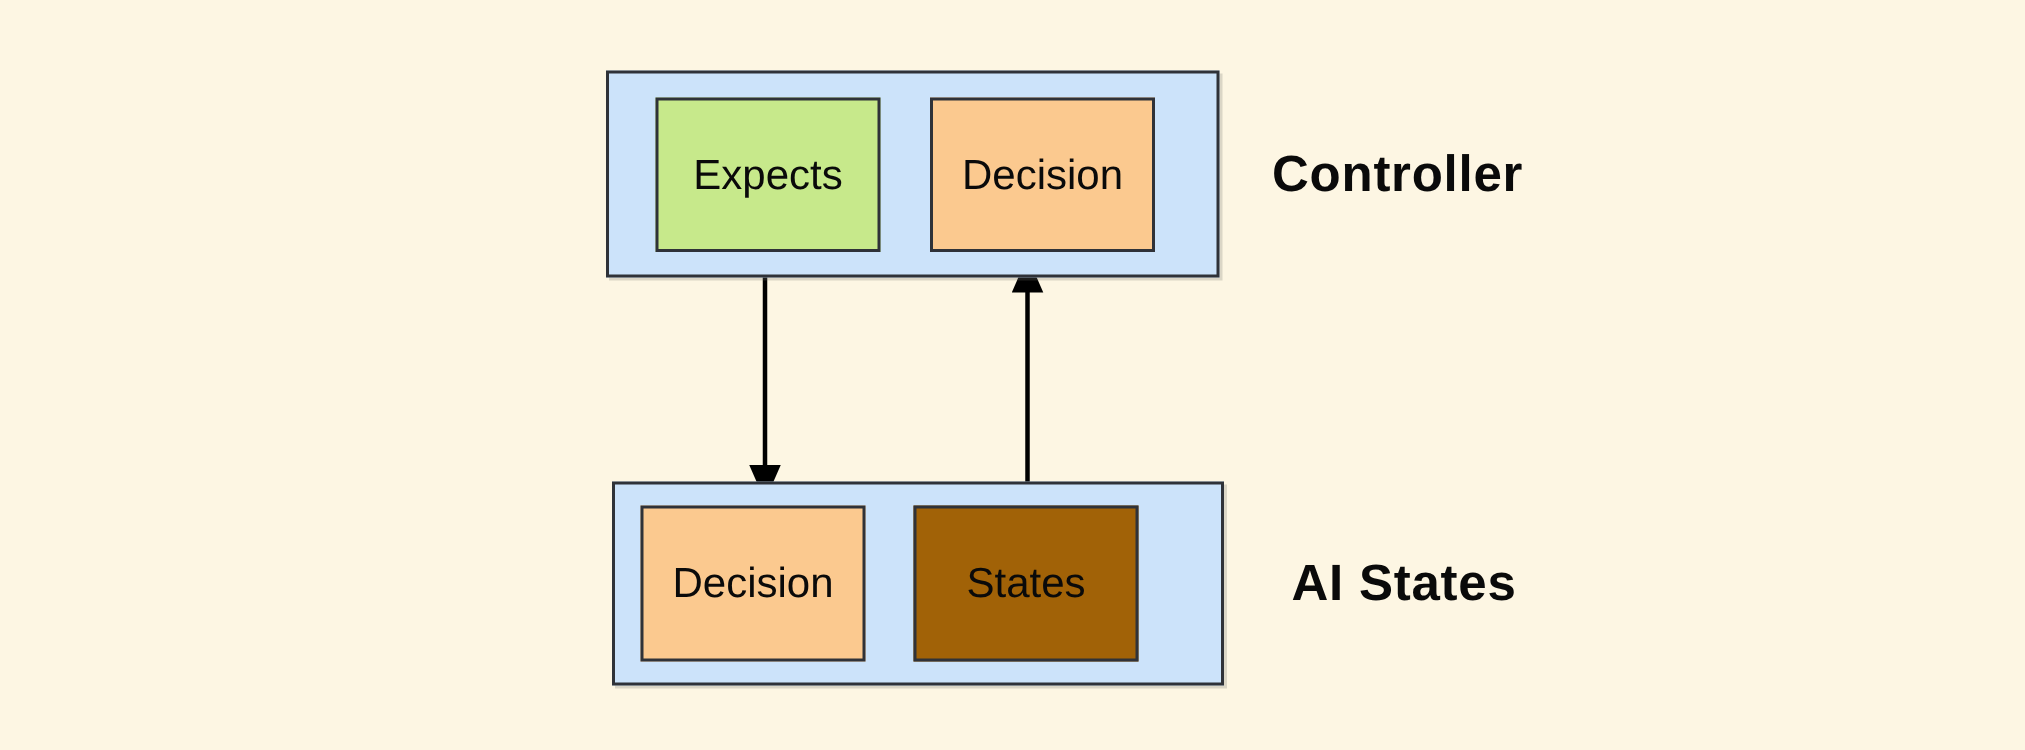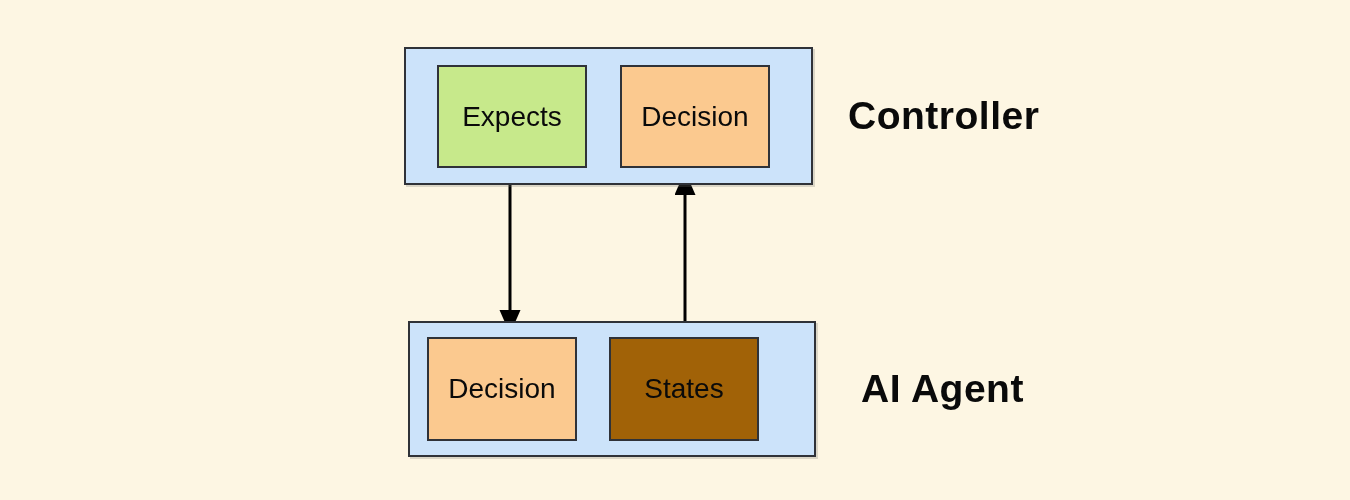--- a/index.html
+++ b/index.html
@@ -32,21 +32,21 @@
   .box-orange{background:#FBC98F;}
   .container-controller .box{top:16px;height:103px;}
   .box-expects{left:31px;}
   .box-decision-top{left:214px;}
   .container-agent .box{top:14px;height:104px;}
   .box-decision-bottom{left:17px;}
   .box-states{left:199px;}
   .group-label{
     position:absolute;
     display:flex;align-items:center;
-    font-size:39px;font-weight:bold;color:#0a0a0a;
+    font-size:34px;font-weight:bold;color:#0a0a0a;
     letter-spacing:0.5px;
     white-space:nowrap;
   }
   .label-controller{left:848px;top:47px;height:138px;}
   .label-agent{left:861px;top:321px;height:136px;}
 </style>
 </head>
 <body>
 
 <div class="canvas" style="background-color: rgb(253, 246, 227);">
@@ -74,15 +74,15 @@
 
   <div class="container container-agent" style="background-color: rgb(204, 227, 250);">
     <div class="box box-orange box-decision-bottom" style="background-color: rgb(251, 201, 143);">
       <span>Decision</span>
     </div>
     <div class="box box-green box-states" style="background-color: #a16207;">
       <span>States</span>
     </div>
   </div>
 
-  <div class="group-label label-agent">AI Agent</div>
+  <div class="group-label label-agent">AI States</div>
 
 </div>
 
 </body></html>

